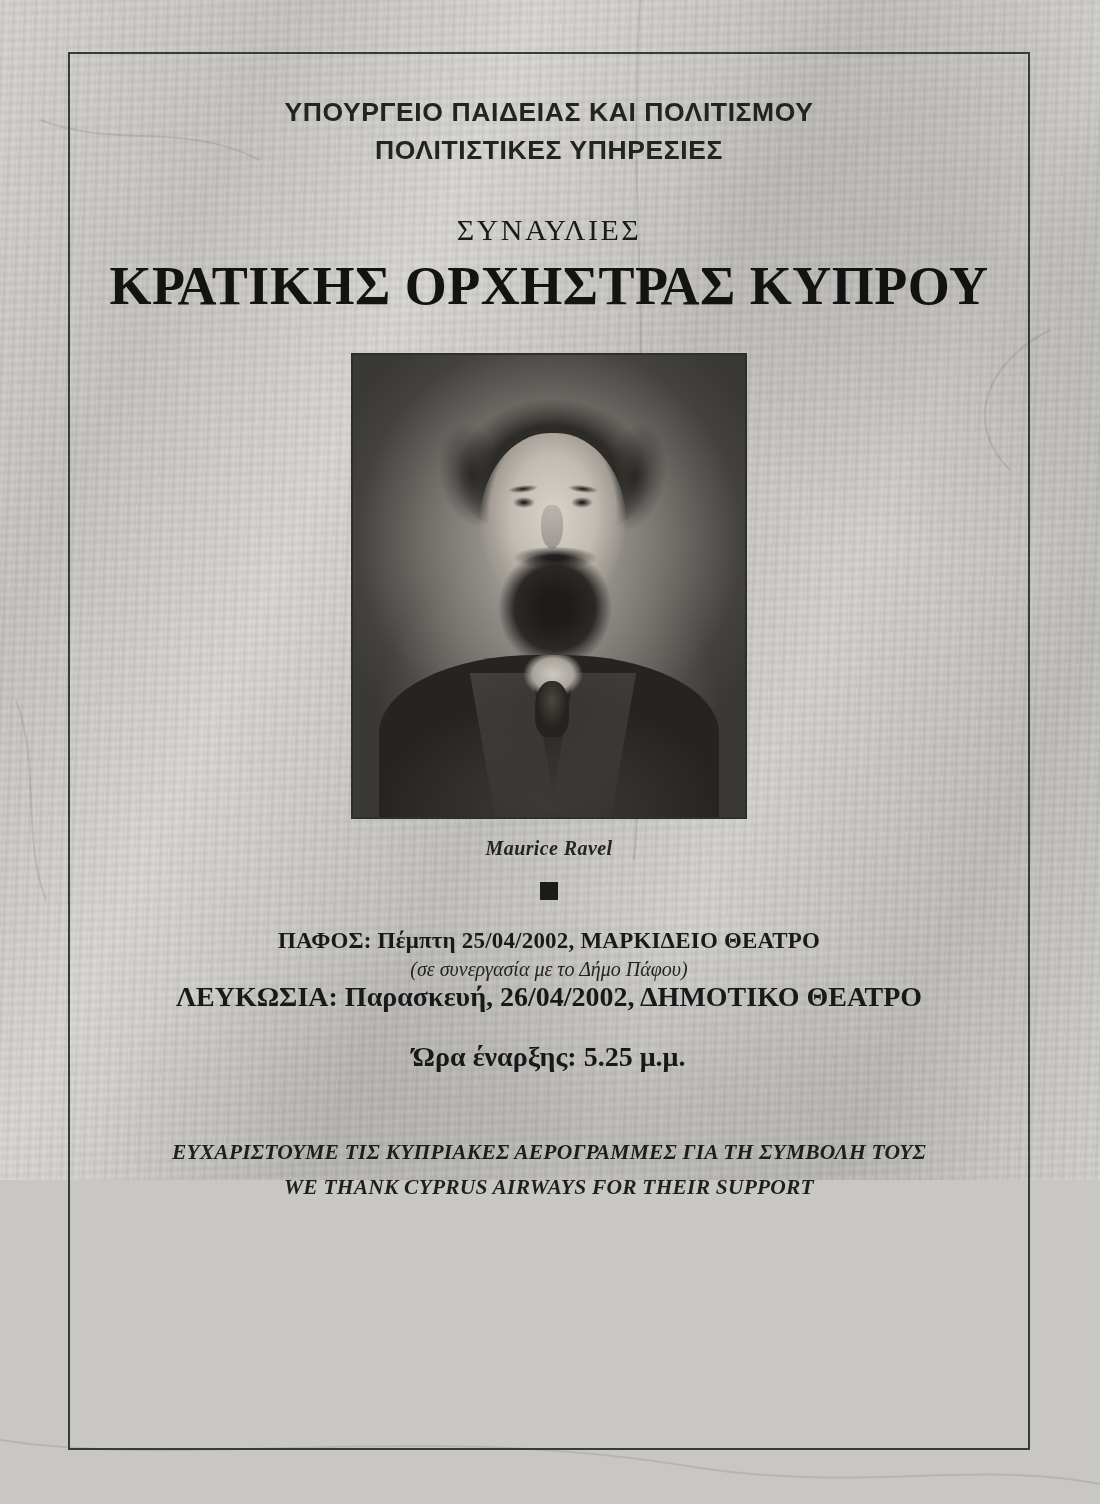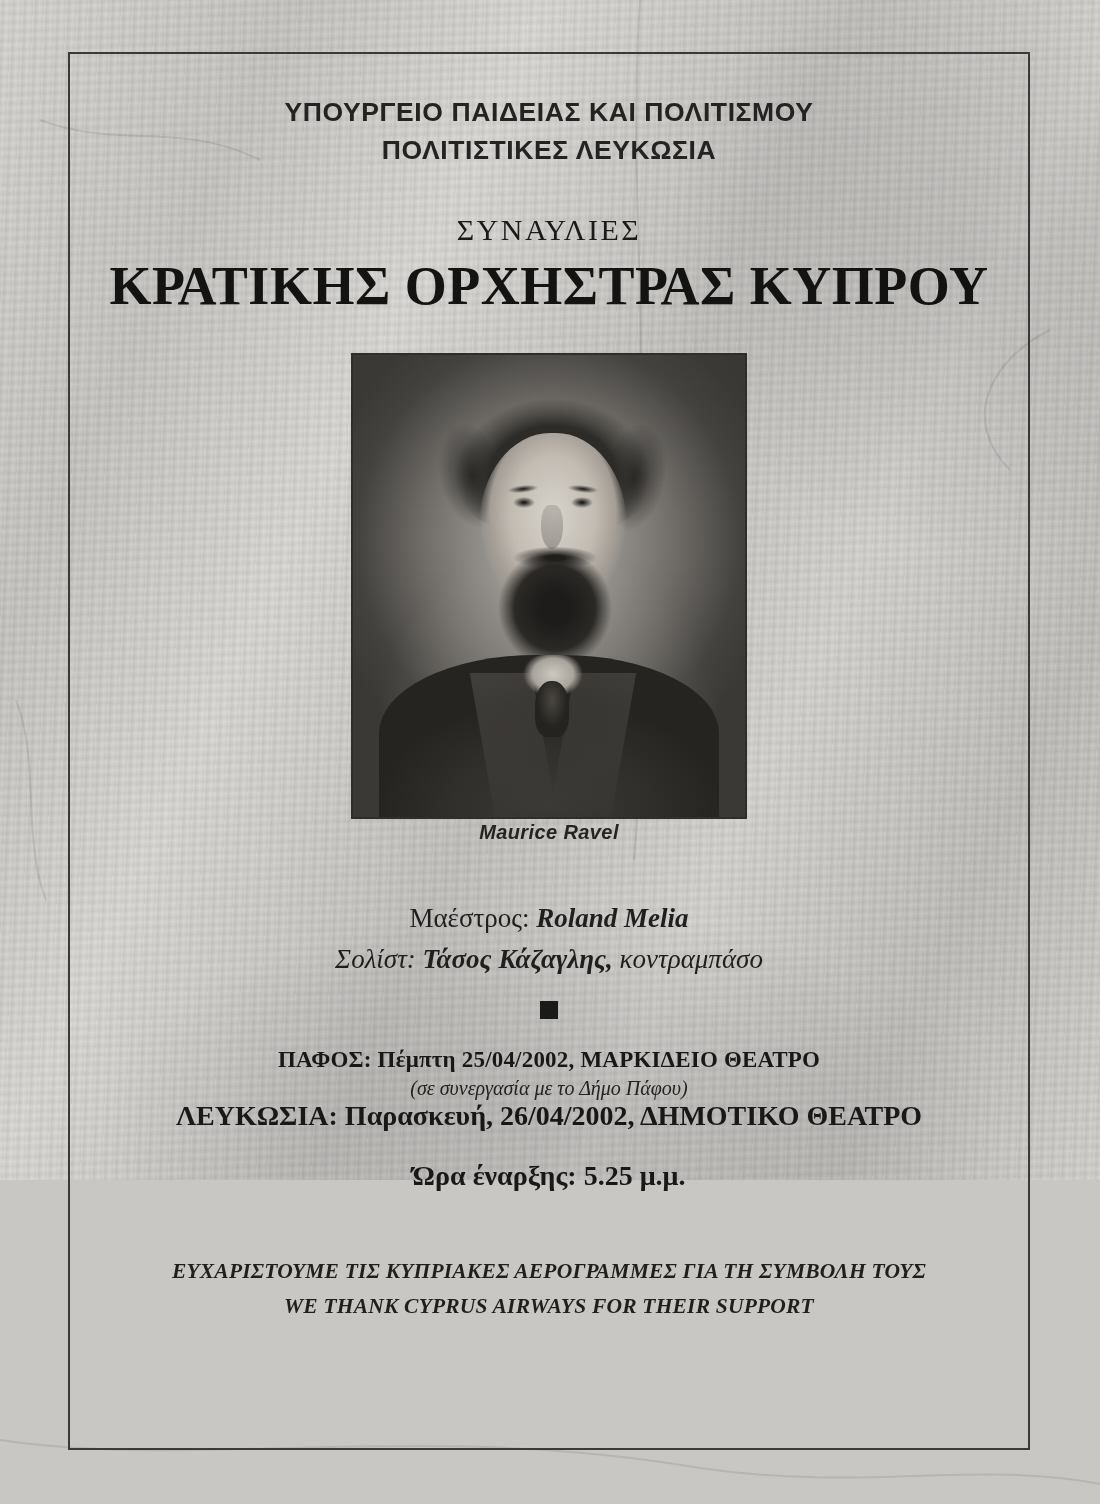--- a/index.html
+++ b/index.html
@@ -198,22 +198,22 @@
   .pt-grain {
     inset: 0;
     background:
       repeating-linear-gradient(0deg, rgba(255,255,255,0.05) 0px, rgba(0,0,0,0.05) 1px, rgba(255,255,255,0.04) 2px, rgba(0,0,0,0.03) 3px),
       repeating-linear-gradient(90deg, rgba(255,255,255,0.04) 0px, rgba(0,0,0,0.04) 1px, rgba(255,255,255,0.03) 2px);
     mix-blend-mode: overlay;
     opacity: .8;
   }
 
   .caption {
-    margin-top: 2px;
-    font-family: Liberation Sans, sans-serif;
+    margin-top: 18px;
+    font-family: Liberation Serif, serif;
     font-style: italic;
     font-weight: 700;
     font-size: 20px;
     letter-spacing: .4px;
     color: #242422;
   }
 
   
   .credits { margin-top: 54px; }
   .credit-line {
@@ -291,21 +291,21 @@
     <g stroke="#ffffff" stroke-width="3" fill="none" opacity="0.35">
       <path d="M 648 0 C 636 180 658 330 644 470"></path>
       <path d="M 1040 70 C 1000 140 1060 220 1024 300"></path>
       <path d="M 0 1452 C 220 1482 420 1432 700 1478"></path>
     </g>
   </svg>
 
   <div id="poster">
 
     <div class="ministry-line">ΥΠΟΥΡΓΕΙΟ ΠΑΙΔΕΙΑΣ ΚΑΙ ΠΟΛΙΤΙΣΜΟΥ</div>
-    <div class="ministry-line">ΠΟΛΙΤΙΣΤΙΚΕΣ ΛΕΥΚΩΣΙΑ</div>
+    <div class="ministry-line">ΠΟΛΙΤΙΣΤΙΚΕΣ ΥΠΗΡΕΣΙΕΣ</div>
 
     <div class="spacer-a"></div>
 
     <div class="concerts-word">ΣΥΝΑΥΛΙΕΣ</div>
     <div class="orchestra-word">ΚΡΑΤΙΚΗΣ ΟΡΧΗΣΤΡΑΣ ΚΥΠΡΟΥ</div>
 
     <div id="portrait-wrap">
       <div id="portrait">
         <span class="pt pt-bg"></span>
         <span class="pt pt-hair"></span>
@@ -323,31 +323,20 @@
         <span class="pt pt-lapel-l"></span>
         <span class="pt pt-lapel-r"></span>
         <span class="pt pt-collar"></span>
         <span class="pt pt-tie"></span>
         <span class="pt pt-grain"></span>
       </div>
     </div>
 
     <div class="caption">Maurice Ravel</div>
 
-    <div class="credits">
-      <div class="credit-line">
-        <span class="lbl">Μαέστρος:</span>
-        <span class="nm">Roland Melia</span>
-      </div>
-      <div class="credit-line credit-line-2">
-        <span class="lbl">Σολίστ:</span>
-        <span class="nm">Τάσος Κάζαγλης,</span>
-        <span class="extra">κοντραμπάσο</span>
-      </div>
-    </div>
 
     <div class="square-sep"></div>
 
     <div class="dates">
       <div class="date-main">ΠΑΦΟΣ: Πέμπτη 25/04/2002, ΜΑΡΚΙΔΕΙΟ ΘΕΑΤΡΟ</div>
       <div class="date-sub">(σε συνεργασία με το Δήμο Πάφου)</div>
       <div class="date-main-2">ΛΕΥΚΩΣΙΑ: Παρασκευή, 26/04/2002, ΔΗΜΟΤΙΚΟ ΘΕΑΤΡΟ</div>
       <div class="time-line">Ώρα έναρξης: 5.25 μ.μ.</div>
     </div>
 

